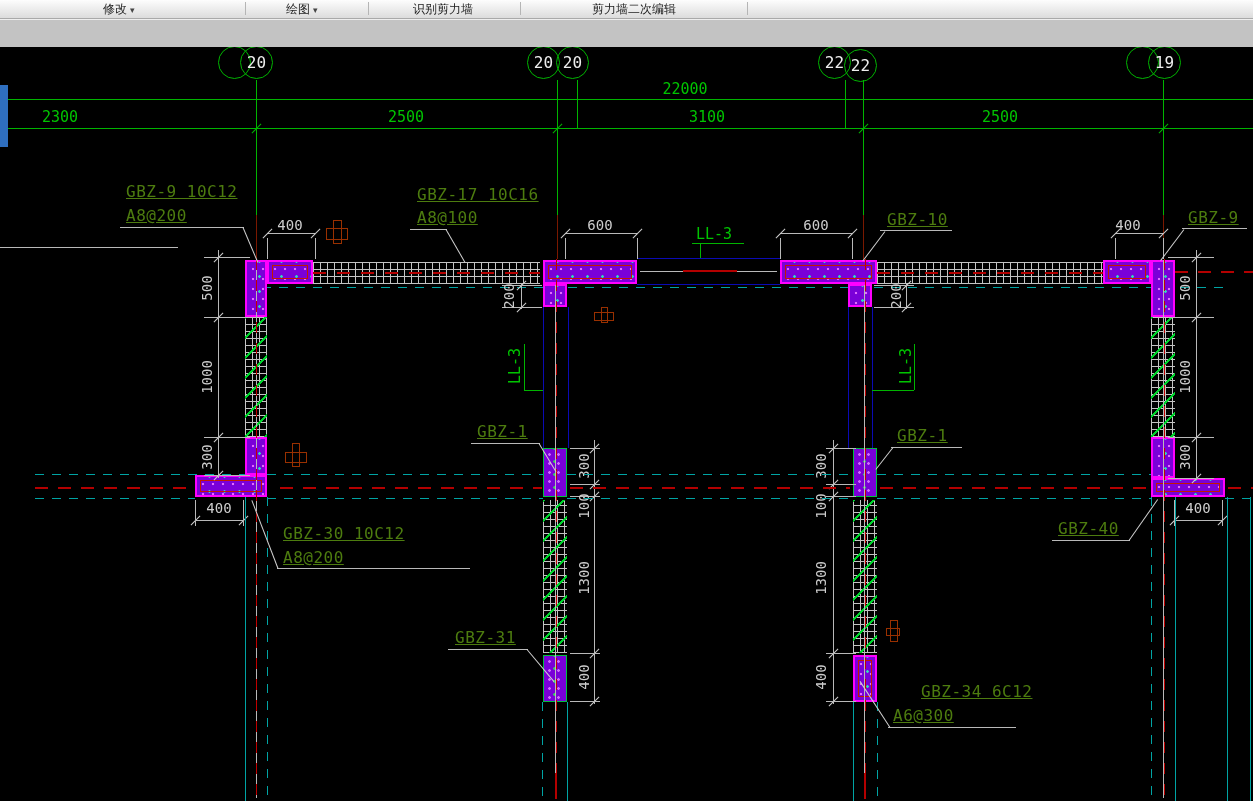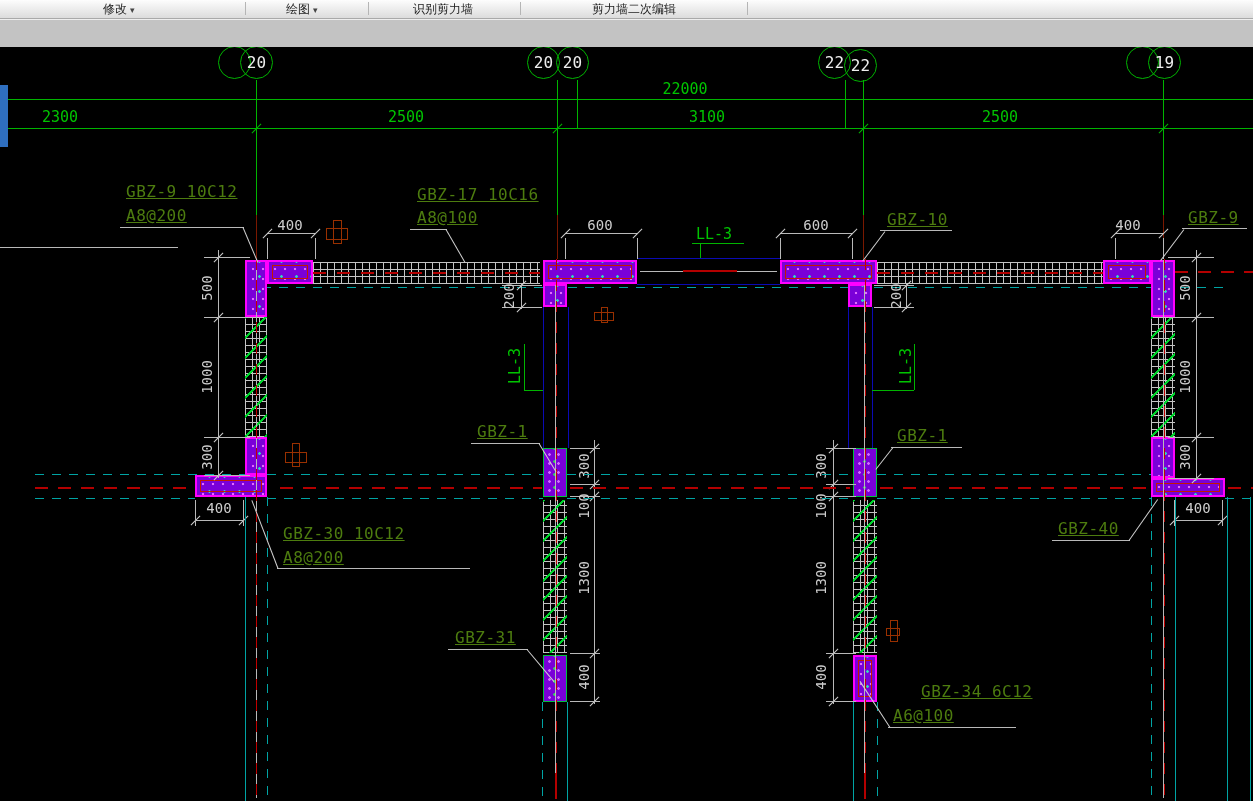--- a/index.html
+++ b/index.html
@@ -335,21 +335,21 @@
       <div class="a lbl" style="left:283px;top:525px;">GBZ-30 10C12</div>
       <div class="a lbl" style="left:283px;top:549px;">A8@200</div>
       <div class="a hl w" style="left:277px;top:568px;width:193px;"></div>
       <div class="a leader" style="left:278px;top:568px;width:73px;transform:rotate(-111deg);"></div>
 
       <div class="a lbl" style="left:455px;top:629px;">GBZ-31</div>
       <div class="a hl w" style="left:448px;top:649px;width:80px;"></div>
       <div class="a leader" style="left:527px;top:649px;width:42px;transform:rotate(50deg);"></div>
 
       <div class="a lbl" style="left:893px;top:683px;margin-left:28px;">GBZ-34 6C12</div>
-      <div class="a lbl" style="left:893px;top:707px;">A6@100</div>
+      <div class="a lbl" style="left:893px;top:707px;">A6@300</div>
       <div class="a hl w" style="left:888px;top:727px;width:128px;"></div>
       <div class="a leader" style="left:890px;top:727px;width:55px;transform:rotate(-123deg);"></div>
 
       <div class="a lbl" style="left:1058px;top:520px;">GBZ-40</div>
       <div class="a hl w" style="left:1052px;top:540px;width:78px;"></div>
       <div class="a leader" style="left:1129px;top:540px;width:50px;transform:rotate(-55deg);"></div>
 
       <div class="a lblg" style="left:696px;top:226px;">LL-3</div>
       <div class="a hl g" style="left:692px;top:243px;width:52px;"></div>
       <div class="a vl g" style="left:700px;top:244px;height:14px;"></div>

